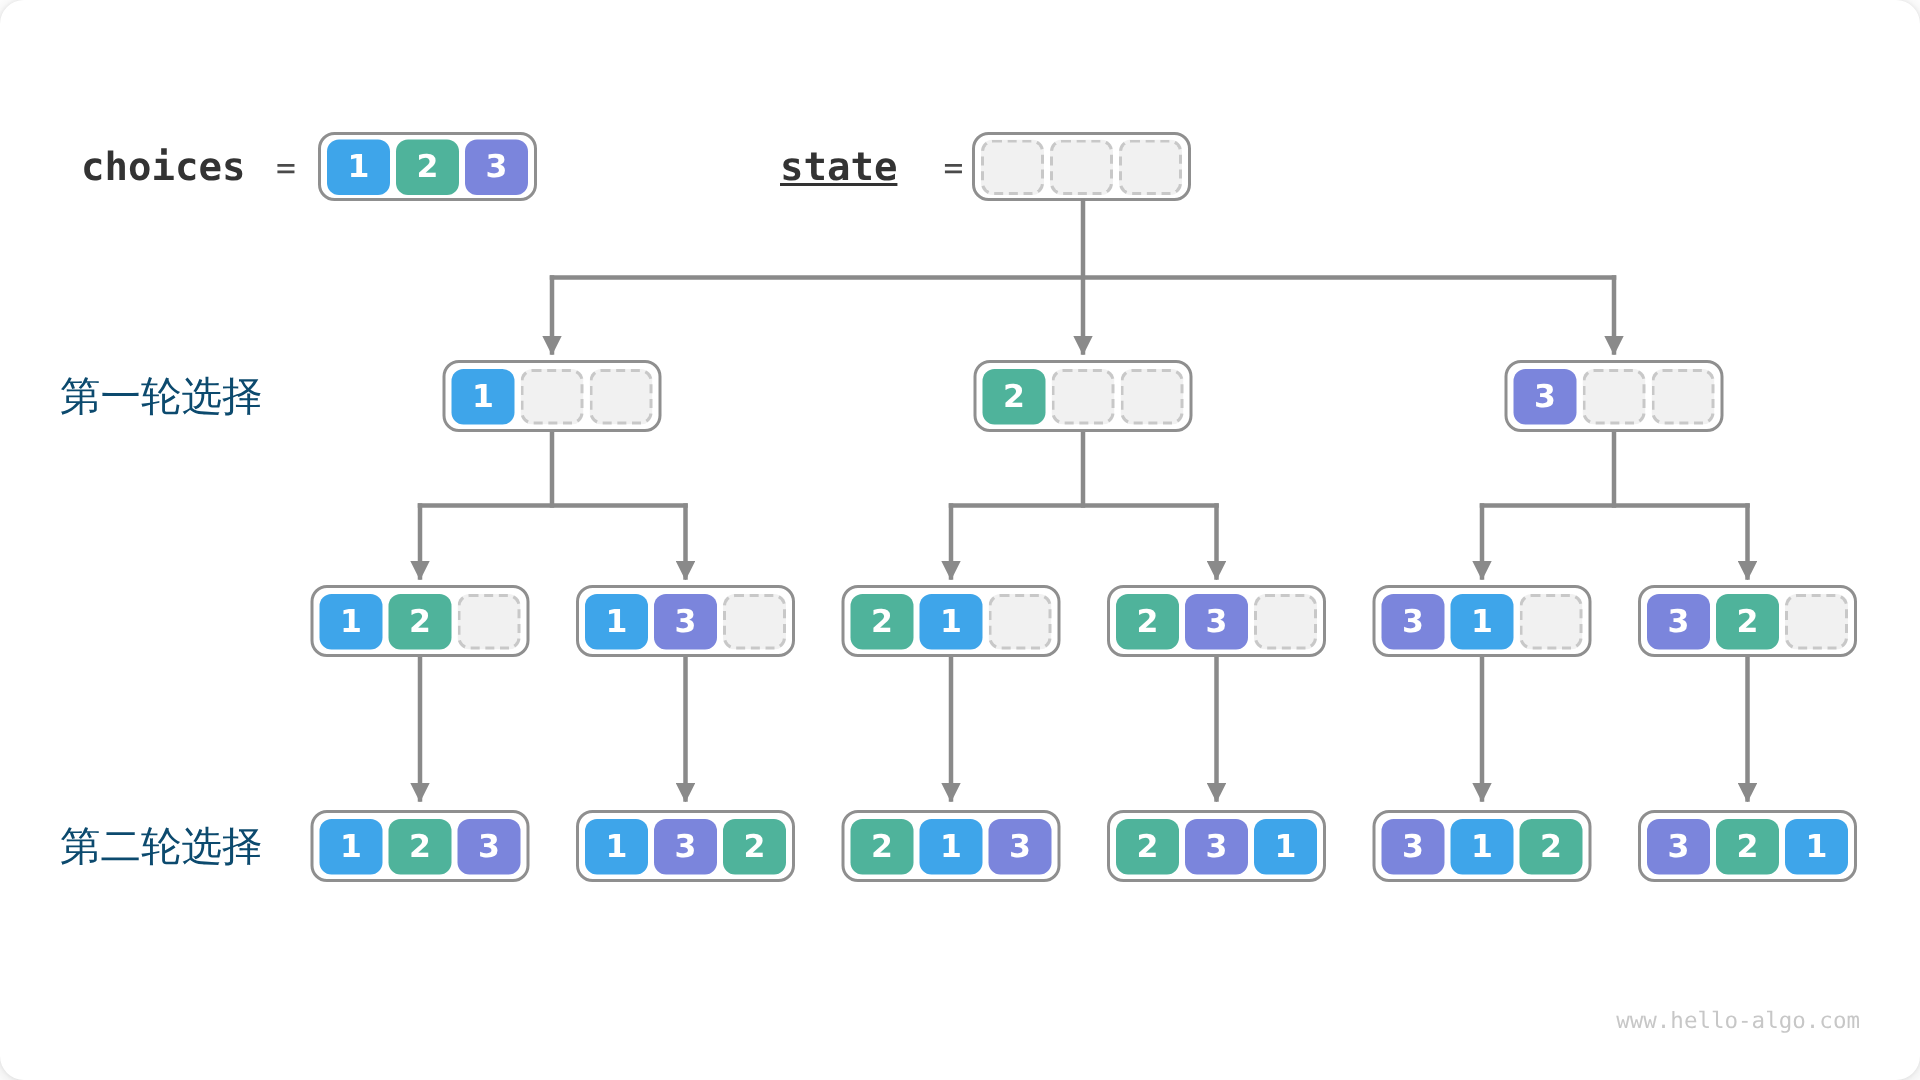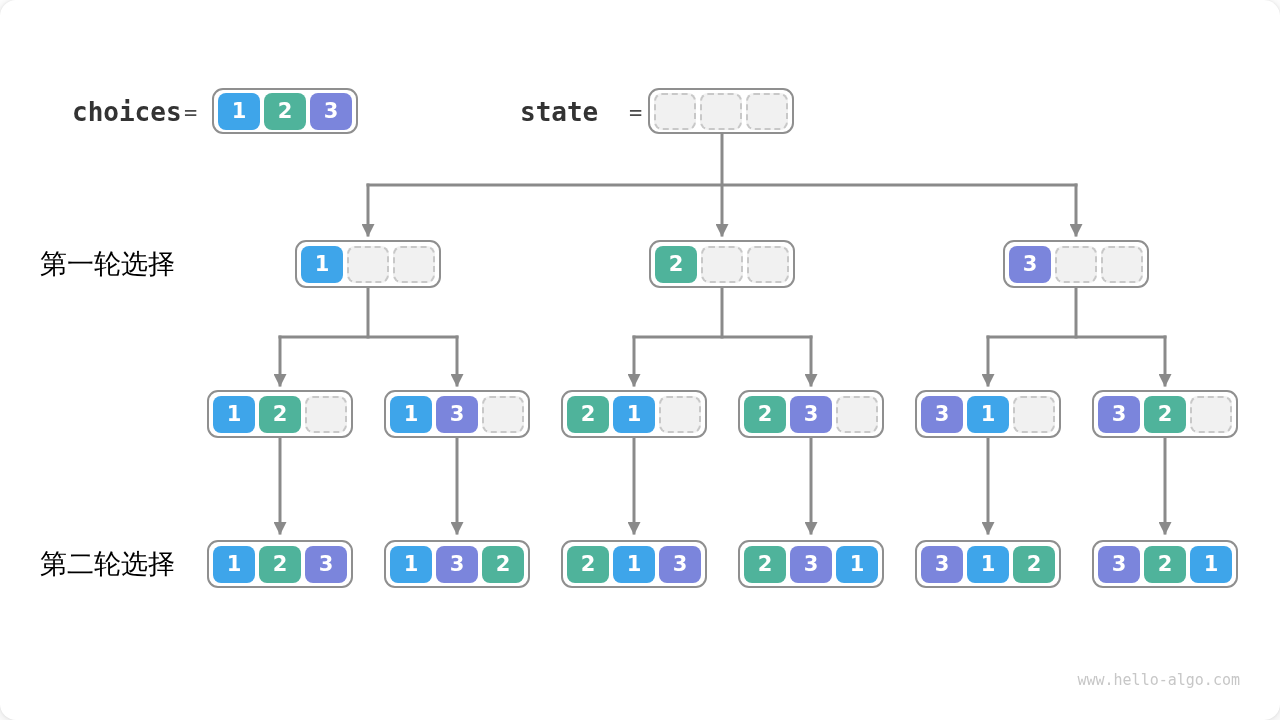--- a/index.html
+++ b/index.html
@@ -33,21 +33,21 @@
     font-weight: 400;
     font-size: 22px;
     line-height: 28px;
     color: #4a4a4a;
   }
   .row-label {
     position: absolute;
     left: 40px;
     font-size: 27px;
     line-height: 30px;
-    color: #000000;
+    color: #0c4a6e;
     font-weight: 500;
     white-space: nowrap;
   }
   .node {
     position: absolute;
     width: 146px;
     height: 48px;
     background: #ffffff;
     border: 2.5px solid #8f8f8f;
     border-radius: 11px;
@@ -90,29 +90,29 @@
     font-family: "DejaVu Sans Mono", monospace;
     font-size: 15px;
     color: #c7c7c7;
   }
 </style>
 </head>
 <body>
 
 <div class="canvas">
 
-  <span class="mono-label" style="left:72px; top:98px;">choices</span>
+  <span class="mono-label" style="left:54px; top:98px;">choices</span>
   <span class="equals" style="left:184px; top:99px;">=</span>
   <div class="node header-array" style="left:212px; top:88px;">
     <span class="cell" style="background: rgb(62, 165, 234);">1</span>
     <span class="cell" style="background: rgb(79, 179, 155);">2</span>
     <span class="cell" style="background: rgb(123, 133, 220);">3</span>
   </div>
 
-  <span class="mono-label" style="left:520px; top:98px;">state</span>
+  <span class="mono-label" style="left:520px; top:98px;text-decoration:underline;">state</span>
   <span class="equals" style="left:629px; top:99px;">=</span>
   <div class="node header-array" style="left:648px; top:88px;">
     <span class="cell empty"></span>
     <span class="cell empty"></span>
     <span class="cell empty"></span>
   </div>
 
   <svg class="connectors" width="1280" height="720">
     <defs>
       <marker id="arrow" viewBox="0 0 10 10" refX="8.5" refY="5" markerWidth="13" markerHeight="13" markerUnits="userSpaceOnUse" orient="auto">

